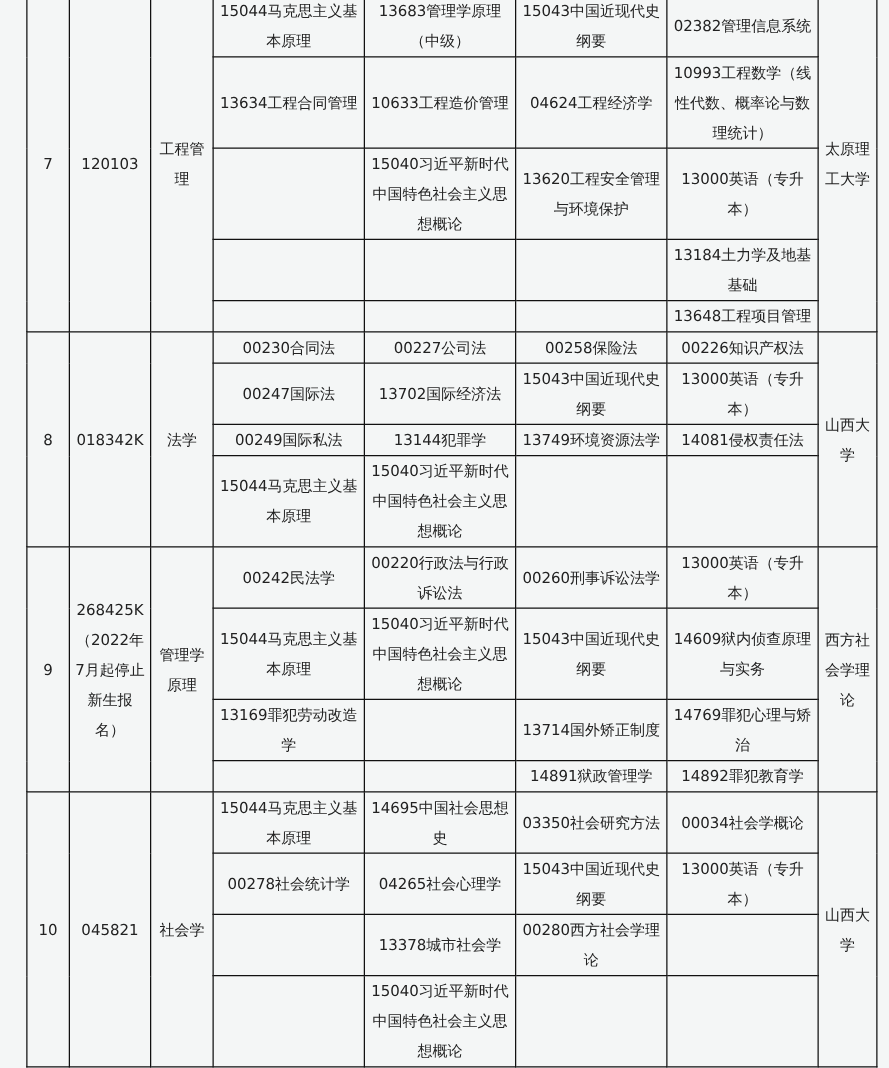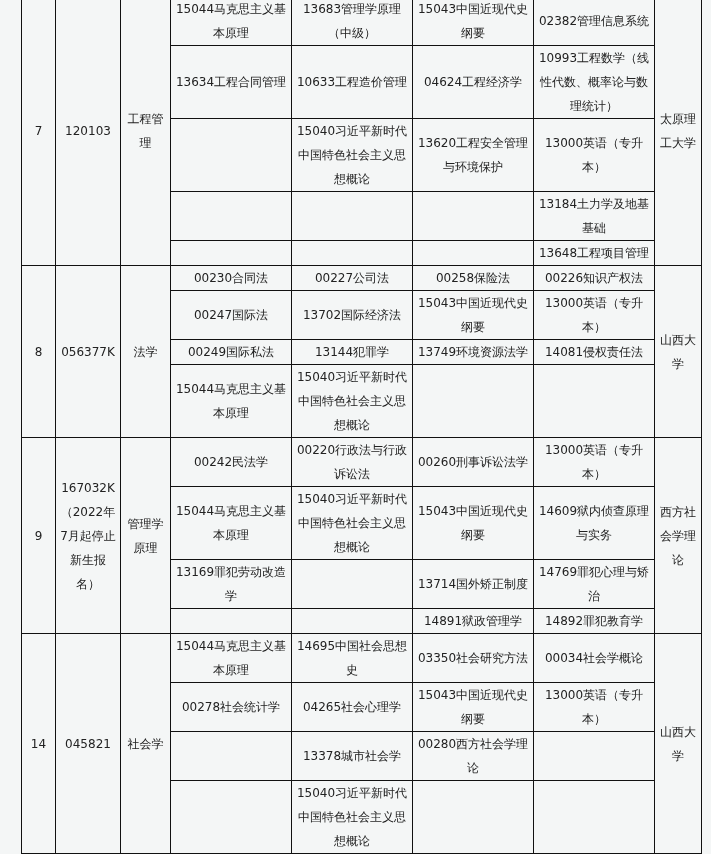--- a/index.html
+++ b/index.html
@@ -80,21 +80,21 @@
     </tr>
     <tr style="height:14px">
       <td></td>
       <td></td>
       <td></td>
       <td>13648工程项目管理</td>
     </tr>
 
     <tr style="height:25px">
       <td rowspan="4">8</td>
-      <td rowspan="4">056377K</td>
+      <td rowspan="4">018342K</td>
       <td rowspan="4" class="tight">法学</td>
       <td>00230合同法</td>
       <td>00227公司法</td>
       <td>00258保险法</td>
       <td>00226知识产权法</td>
       <td rowspan="4" class="tight">山西大学</td>
     </tr>
     <tr style="height:49px">
       <td>00247国际法</td>
       <td>13702国际经济法</td>
@@ -109,21 +109,21 @@
     </tr>
     <tr style="height:73px">
       <td>15044马克思主义基本原理</td>
       <td>15040习近平新时代中国特色社会主义思想概论</td>
       <td></td>
       <td></td>
     </tr>
 
     <tr style="height:49px">
       <td rowspan="4">9</td>
-      <td rowspan="4">167032K（2022年7月起停止新生报名）</td>
+      <td rowspan="4">268425K（2022年7月起停止新生报名）</td>
       <td rowspan="4" class="tight">管理学原理</td>
       <td>00242民法学</td>
       <td>00220行政法与行政诉讼法</td>
       <td>00260刑事诉讼法学</td>
       <td>13000英语（专升本）</td>
       <td rowspan="4" class="tight">西方社会学理论</td>
     </tr>
     <tr style="height:73px">
       <td>15044马克思主义基本原理</td>
       <td>15040习近平新时代中国特色社会主义思想概论</td>
@@ -137,21 +137,21 @@
       <td>14769罪犯心理与矫治</td>
     </tr>
     <tr style="height:24px">
       <td></td>
       <td></td>
       <td>14891狱政管理学</td>
       <td>14892罪犯教育学</td>
     </tr>
 
     <tr style="height:49px">
-      <td rowspan="4">14</td>
+      <td rowspan="4">10</td>
       <td rowspan="4">045821</td>
       <td rowspan="4" class="tight">社会学</td>
       <td>15044马克思主义基本原理</td>
       <td>14695中国社会思想史</td>
       <td>03350社会研究方法</td>
       <td>00034社会学概论</td>
       <td rowspan="4" class="tight">山西大学</td>
     </tr>
     <tr style="height:49px">
       <td>00278社会统计学</td>

